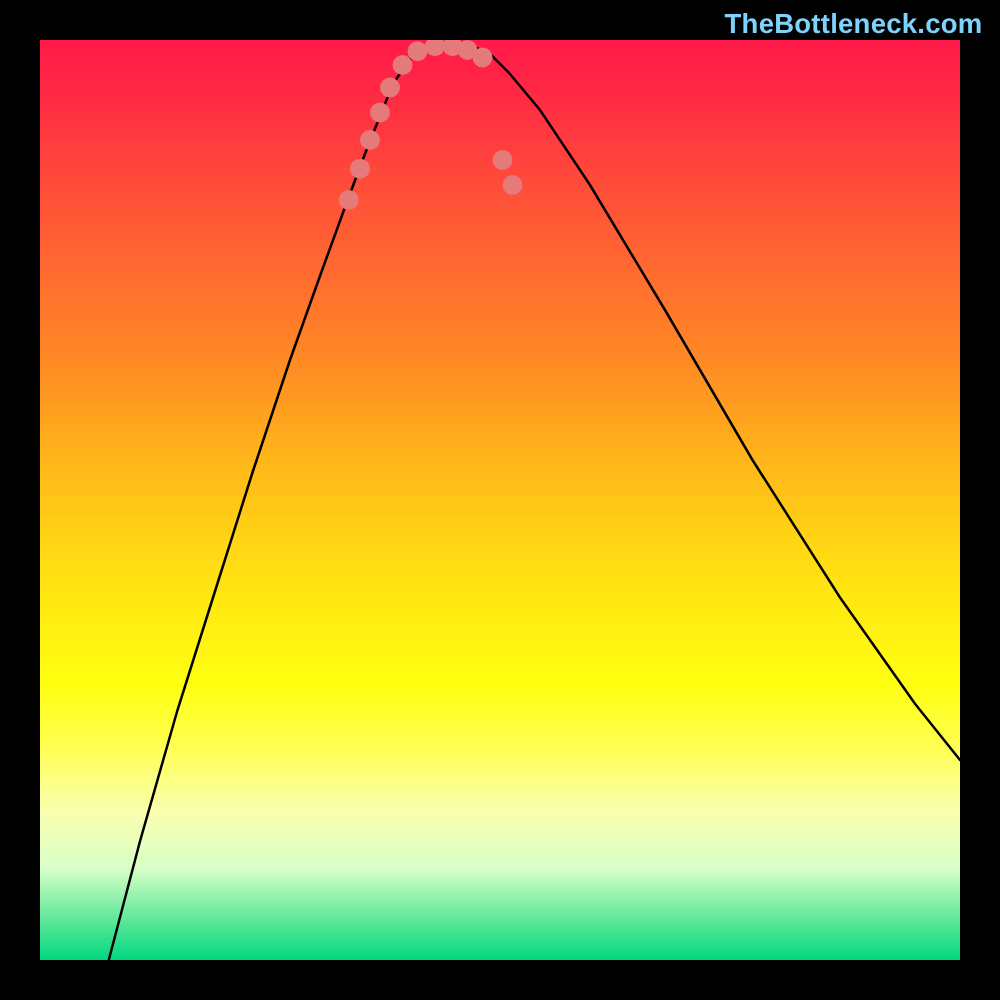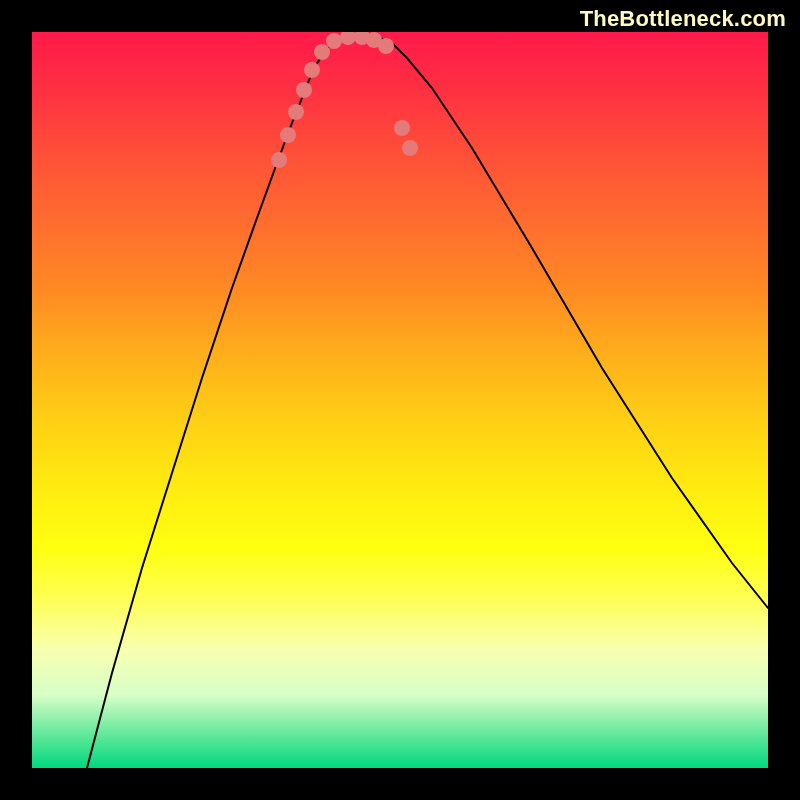--- a/index.html
+++ b/index.html
@@ -32,21 +32,21 @@
       #56e696 96%,
       #00d880 100%);
   }
   .watermark {
     position: absolute;
     top: 6px;
     right: 14px;
     font-family: Arial, Helvetica, sans-serif;
     font-size: 22px;
     font-weight: 600;
-    color: #fef9c3;
+    color: #7dd3fc;
     letter-spacing: 0.2px;
   }
   svg.curve {
     position: absolute;
     left: 0;
     top: 0;
     width: 736px;
     height: 736px;
   }
 </style>

